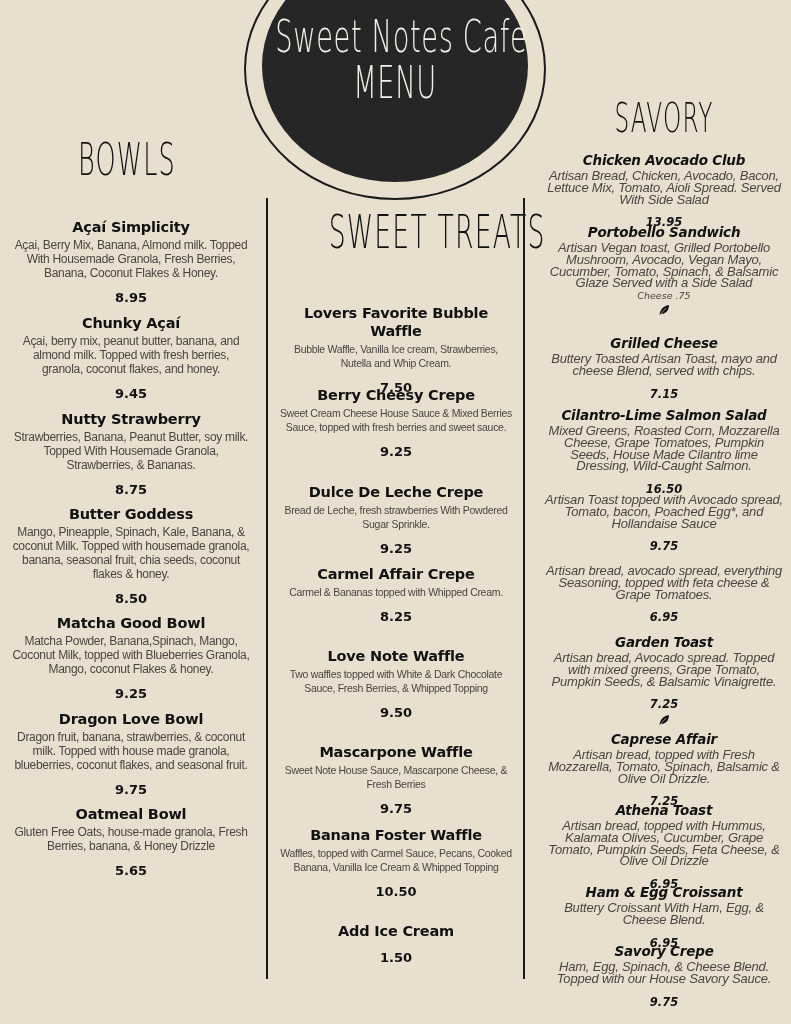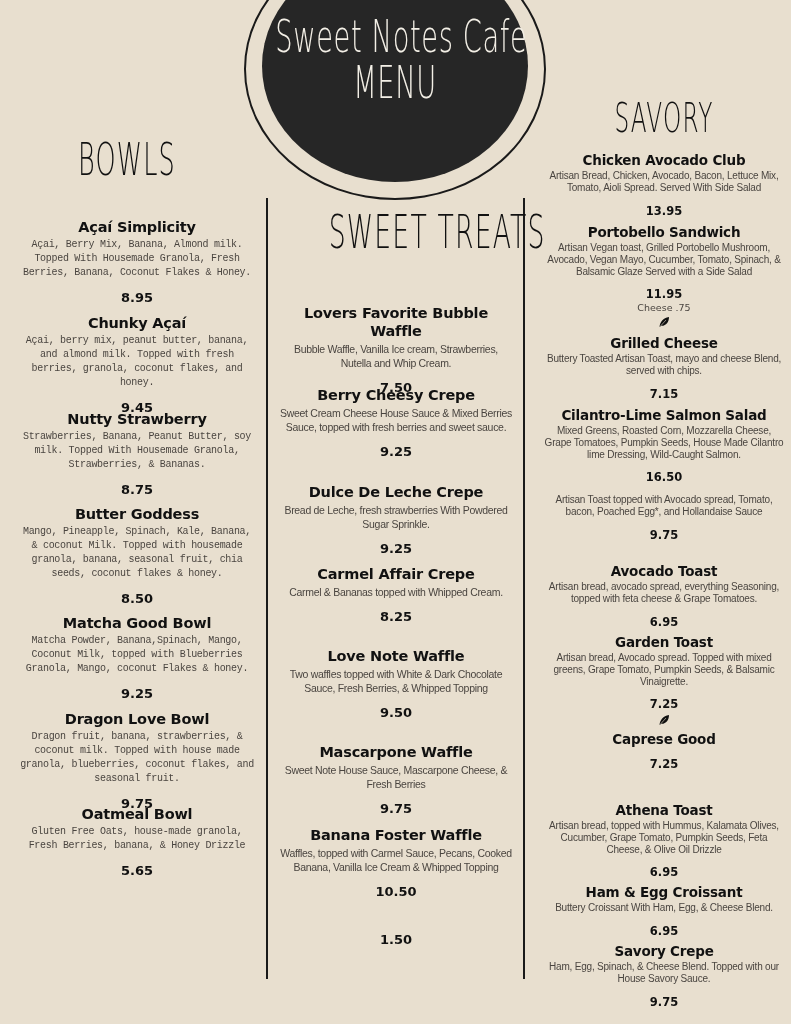--- a/index.html
+++ b/index.html
@@ -46,37 +46,37 @@
     font-family: "Liberation Sans Narrow", "Liberation Sans", sans-serif;
     color: #4a4540; margin: 2px 0 0 0;
   }
   .item-price { font-weight: bold; color: #111; margin: 10px 0 0 0; }
   .item-extra { color: #4a4540; font-size: 9.5px; margin-top: 1px; text-align: center; }
   .leaf { display: block; margin: 3px auto 0; width: 12px; height: 12px; }
 
   
   #col-bowls { left: 8px; width: 238px; }
   #col-bowls .col-title { font-size: 44px; position: absolute; top: 134px; left: 0; width: 100%; }
-  #col-bowls .item { position: absolute; left: 10px; width: 100%; }
-  #col-bowls .item-desc { font-size: 10px; line-height: 14px; letter-spacing: -0.3px; font-family: Liberation Mono, monospace; }
+  #col-bowls .item { position: absolute; left: 4px; width: 100%; }
+  #col-bowls .item-desc { font-size: 12px; line-height: 14px; letter-spacing: -0.3px; }
   #col-bowls .item-price { font-size: 13px; }
 
   
   #col-sweet { left: 280px; width: 232px; }
   #col-sweet .col-title { font-size: 46px; position: absolute; top: 205px; left: 0; width: 100%; }
   #col-sweet .item { position: absolute; left: 0; width: 100%; }
   #col-sweet .item-desc { font-size: 10.5px; line-height: 14px; letter-spacing: -0.3px; }
   #col-sweet .item-price { font-size: 13px; }
 
   
   #col-savory { left: 544px; width: 240px; }
   #col-savory .col-title { font-size: 40px; position: absolute; top: 95px; left: 0; width: 100%; }
-  #col-savory .item { position: absolute; left: 0; width: 100%; }
+  #col-savory .item { position: absolute; left: 0; width: 100%; font-style: italic; }
   #col-savory .item-name { font-size: 13.5px; line-height: 16px; }
-  #col-savory .item-desc { font-size: 10px; line-height: 11.8px; letter-spacing: -0.2px; }
+  #col-savory .item-desc { font-size: 13px; line-height: 11.8px; letter-spacing: -0.2px; }
   #col-savory .item-price { font-size: 11.5px; }
 </style>
 </head>
 <body>
 
 <div class="logo-ring"></div>
 <div class="logo-disc"></div>
 <div class="logo-text">
   <div class="l1">Sweet Notes Cafe</div>
   <div class="l2">MENU</div>
@@ -157,36 +157,36 @@
     <p class="item-name">Mascarpone Waffle</p>
     <p class="item-desc">Sweet Note House Sauce, Mascarpone Cheese, &amp; Fresh Berries</p>
     <p class="item-price">9.75</p>
   </div>
   <div class="item" style="top:826px">
     <p class="item-name">Banana Foster Waffle</p>
     <p class="item-desc">Waffles, topped with Carmel Sauce, Pecans, Cooked Banana, Vanilla Ice Cream &amp; Whipped Topping</p>
     <p class="item-price">10.50</p>
   </div>
   <div class="item" style="top:922px">
+    <p class="item-name">Add Ice Cream</p>
     <p class="item-price">1.50</p>
   </div>
 </div>
 
 <div class="col" id="col-savory">
   <div class="col-title">Savory</div>
 
   <div class="item" style="top:152px">
     <p class="item-name">Chicken Avocado Club</p>
     <p class="item-desc">Artisan Bread, Chicken, Avocado, Bacon, Lettuce Mix, Tomato, Aioli Spread. Served With Side Salad</p>
     <p class="item-price">13.95</p>
   </div>
   <div class="item" style="top:224px">
     <p class="item-name">Portobello Sandwich</p>
     <p class="item-desc">Artisan Vegan toast, Grilled Portobello Mushroom, Avocado, Vegan Mayo, Cucumber, Tomato, Spinach, &amp; Balsamic Glaze Served with a Side Salad</p>
-    <p class="item-price">11.95</p>
     <div class="item-extra">Cheese .75</div>
     <svg class="leaf" viewBox="0 0 12 12">
       <path d="M1.5 11 C2 6 5 2 11 1 C11 6 8 10 3.5 9.8 L1.5 11 Z" fill="#111"></path>
       <path d="M2 10.6 L8 4" stroke="#e8dfcf" stroke-width="0.6" fill="none"></path>
     </svg>
   </div>
   <div class="item" style="top:335px">
     <p class="item-name">Grilled Cheese</p>
     <p class="item-desc">Buttery Toasted Artisan Toast, mayo and cheese Blend, served with chips.</p>
     <p class="item-price">7.15</p>
@@ -194,35 +194,35 @@
   <div class="item" style="top:407px">
     <p class="item-name">Cilantro-Lime Salmon Salad</p>
     <p class="item-desc">Mixed Greens, Roasted Corn, Mozzarella Cheese, Grape Tomatoes, Pumpkin Seeds, House Made Cilantro lime Dressing, Wild-Caught Salmon.</p>
     <p class="item-price">16.50</p>
   </div>
   <div class="item" style="top:492px">
     <p class="item-desc">Artisan Toast topped with Avocado spread, Tomato, bacon, Poached Egg*, and Hollandaise Sauce</p>
     <p class="item-price">9.75</p>
   </div>
   <div class="item" style="top:563px">
-    <p class="item-name">Avocado Toast</p>
     <p class="item-desc">Artisan bread, avocado spread, everything Seasoning, topped with feta cheese &amp; Grape Tomatoes.</p>
     <p class="item-price">6.95</p>
   </div>
   <div class="item" style="top:634px">
     <p class="item-name">Garden Toast</p>
     <p class="item-desc">Artisan bread, Avocado spread. Topped with mixed greens, Grape Tomato, Pumpkin Seeds, &amp; Balsamic Vinaigrette.</p>
     <p class="item-price">7.25</p>
     <svg class="leaf" viewBox="0 0 12 12">
       <path d="M1.5 11 C2 6 5 2 11 1 C11 6 8 10 3.5 9.8 L1.5 11 Z" fill="#111"></path>
       <path d="M2 10.6 L8 4" stroke="#e8dfcf" stroke-width="0.6" fill="none"></path>
     </svg>
   </div>
   <div class="item" style="top:731px">
-    <p class="item-name">Caprese Good</p>
+    <p class="item-name">Caprese Affair</p>
+    <p class="item-desc">Artisan bread, topped with Fresh Mozzarella, Tomato, Spinach, Balsamic &amp; Olive Oil Drizzle.</p>
     <p class="item-price">7.25</p>
   </div>
   <div class="item" style="top:802px">
     <p class="item-name">Athena Toast</p>
     <p class="item-desc">Artisan bread, topped with Hummus, Kalamata Olives, Cucumber, Grape Tomato, Pumpkin Seeds, Feta Cheese, &amp; Olive Oil Drizzle</p>
     <p class="item-price">6.95</p>
   </div>
   <div class="item" style="top:884px">
     <p class="item-name">Ham &amp; Egg Croissant</p>
     <p class="item-desc">Buttery Croissant With Ham, Egg, &amp; Cheese Blend.</p>

